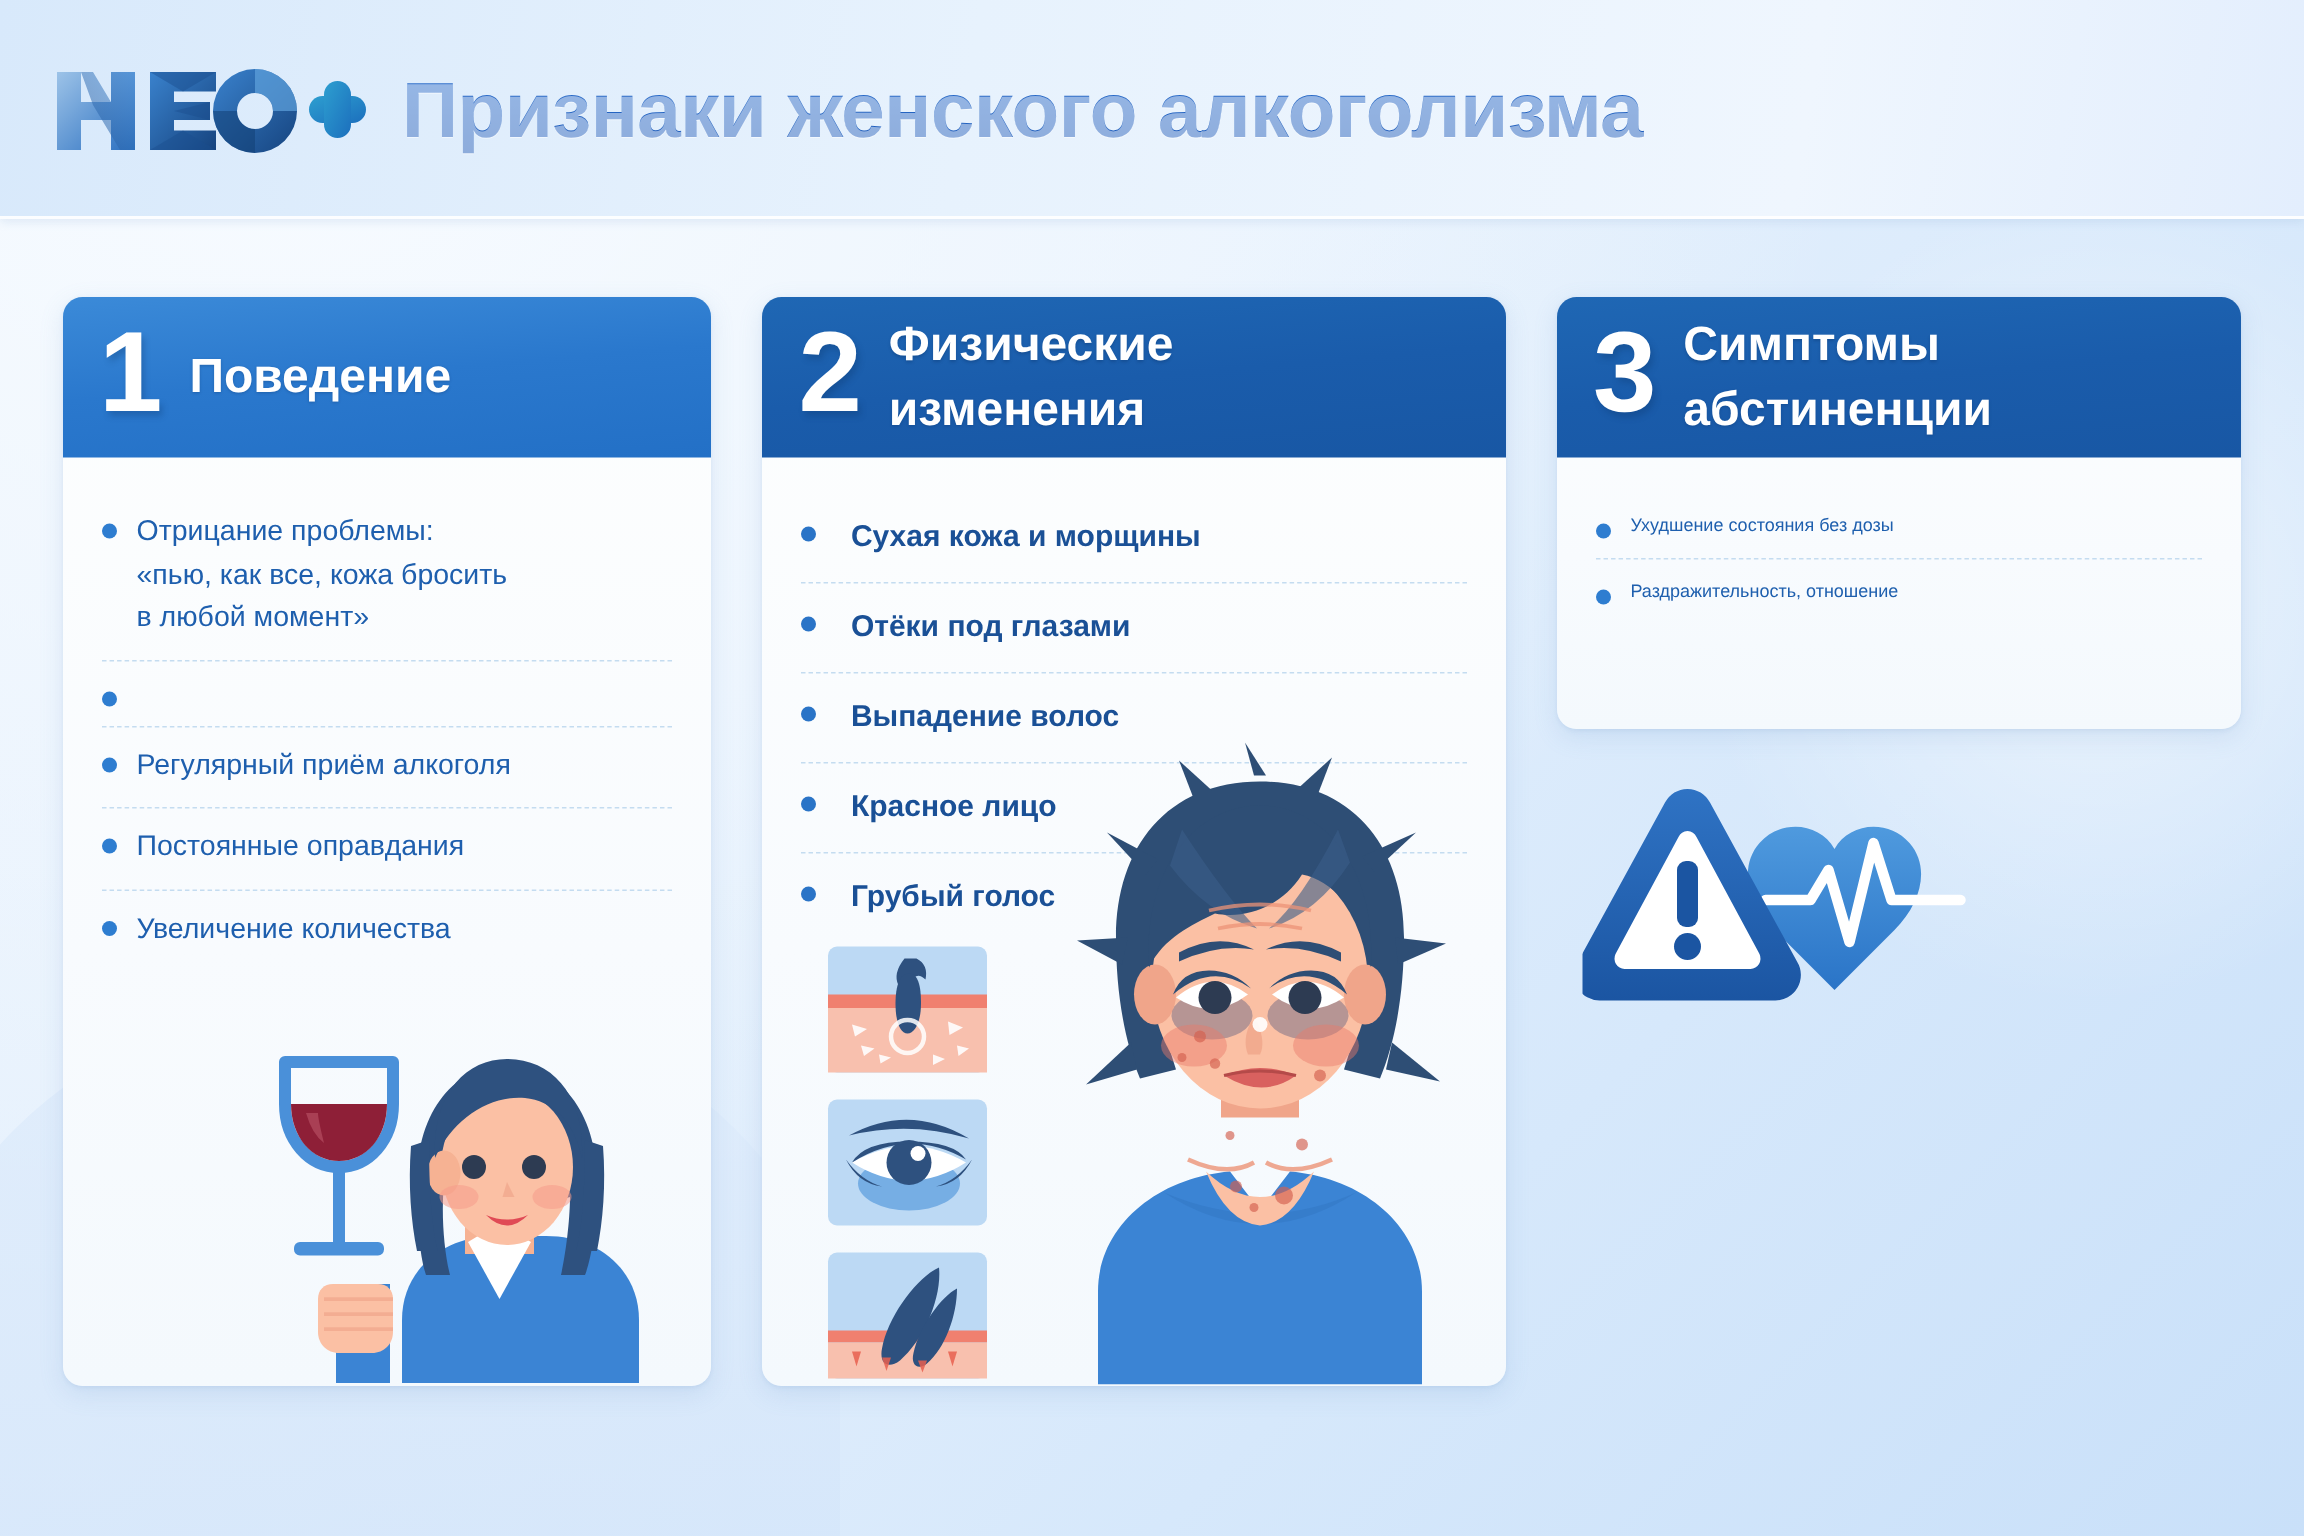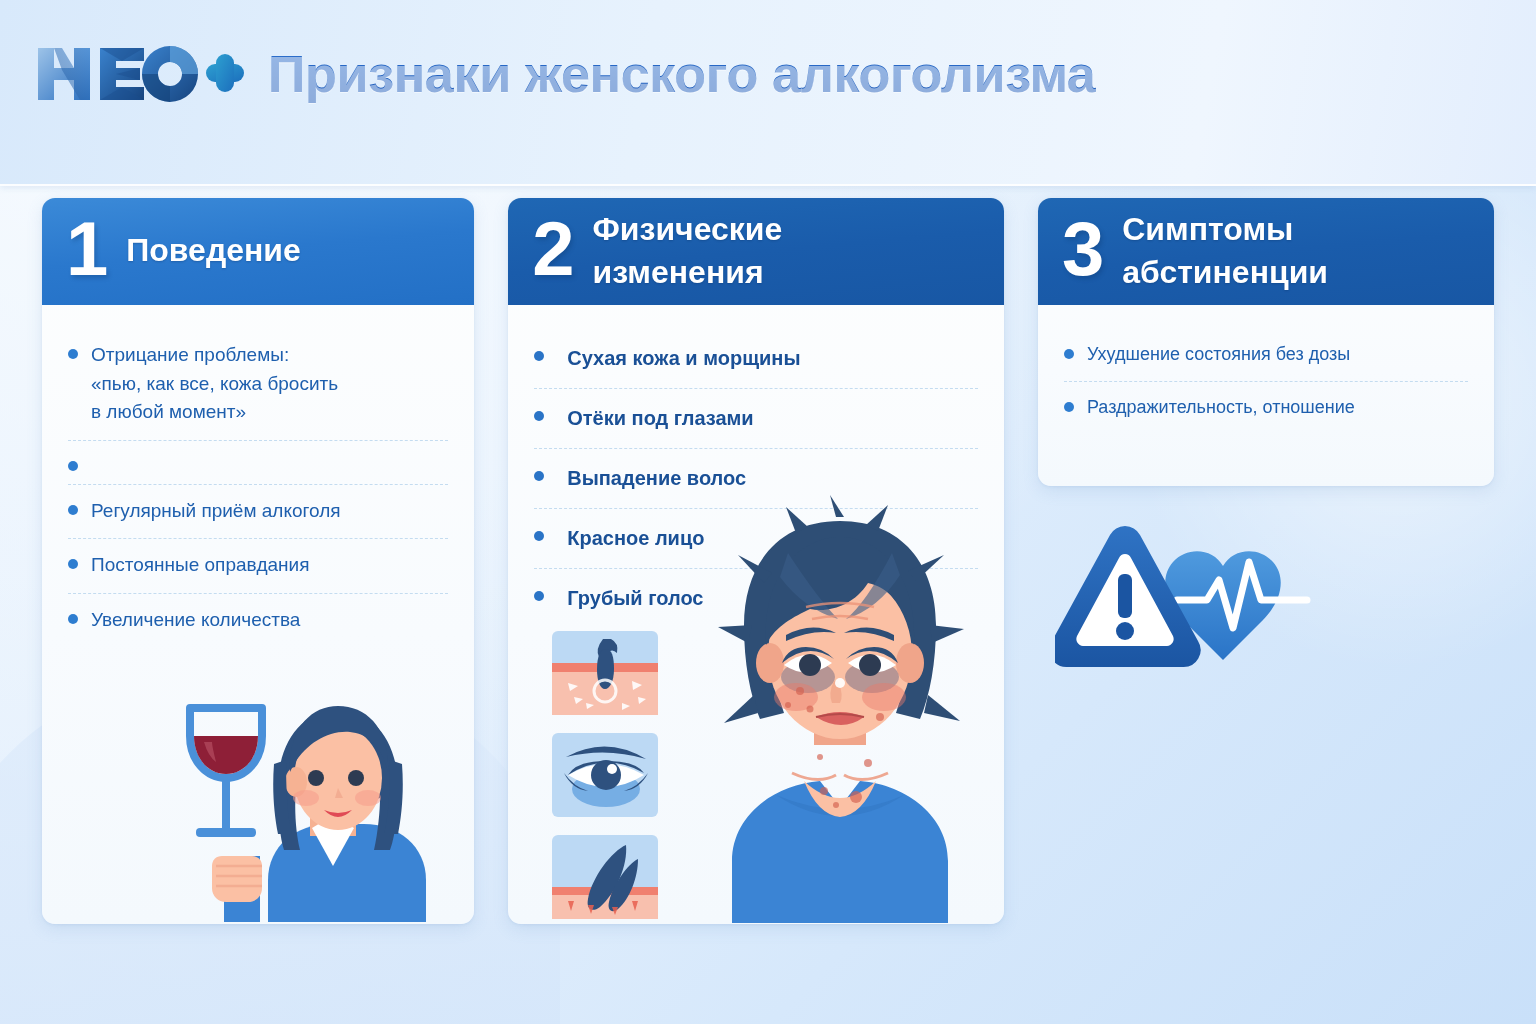--- a/index.html
+++ b/index.html
@@ -41,21 +41,21 @@
     height: 560px;
     border-radius: 50%;
     background: radial-gradient(circle, rgba(255,255,255,.55) 0%, rgba(255,255,255,0) 68%);
   }
 
   
   .header {
     position: absolute;
     left: 0; top: 0;
     width: 1536px;
-    height: 186px;
+    height: 146px;
     background: linear-gradient(100deg, #d8e9fb 0%, #e7f2fd 42%, #eff6fe 78%, #e3eefd 100%);
     border-bottom: 2px solid rgba(255,255,255,.9);
     box-shadow: 0 2px 6px rgba(120,160,205,.18);
     text-decoration: underline;
   }
   .header-inner {
     position: absolute;
     left: 34px; top: 38px;
     display: flex;
     align-items: center;
@@ -149,21 +149,21 @@
   .c1 .bullet-text { font-size: 19px; font-weight: 400; color: #1e5fae; }
   .c1 .dot { background: #2e7dd0; }
   .c1 .bullet-text .quote { display: block; }
 
   
   .c2 .bullet-text { font-size: 20px; font-weight: 700; color: #1a5096; }
   .c2 .dot { background: #2a74c7; }
   .c2 .bullet-item { padding: 14px 0 15px 0; gap: 23px; }
 
   
-  .c3 .bullet-text { font-size: 18px; font-weight: 400; color: #1e5fae; }
+  .c3 .bullet-text { font-size: 12px; font-weight: 400; color: #1e5fae; }
   .c3 .dot { background: #2e7dd0; }
 
   
   .illus { position: absolute; }
   .illus-woman-wine { left: 160px; top: 650px; }
   .illus-icon-stack { left: 540px; top: 625px; }
   .illus-woman-tired { left: 680px; top: 495px; }
   .illus-alert { left: 1055px; top: 512px; }
 
   svg { display: block; }

